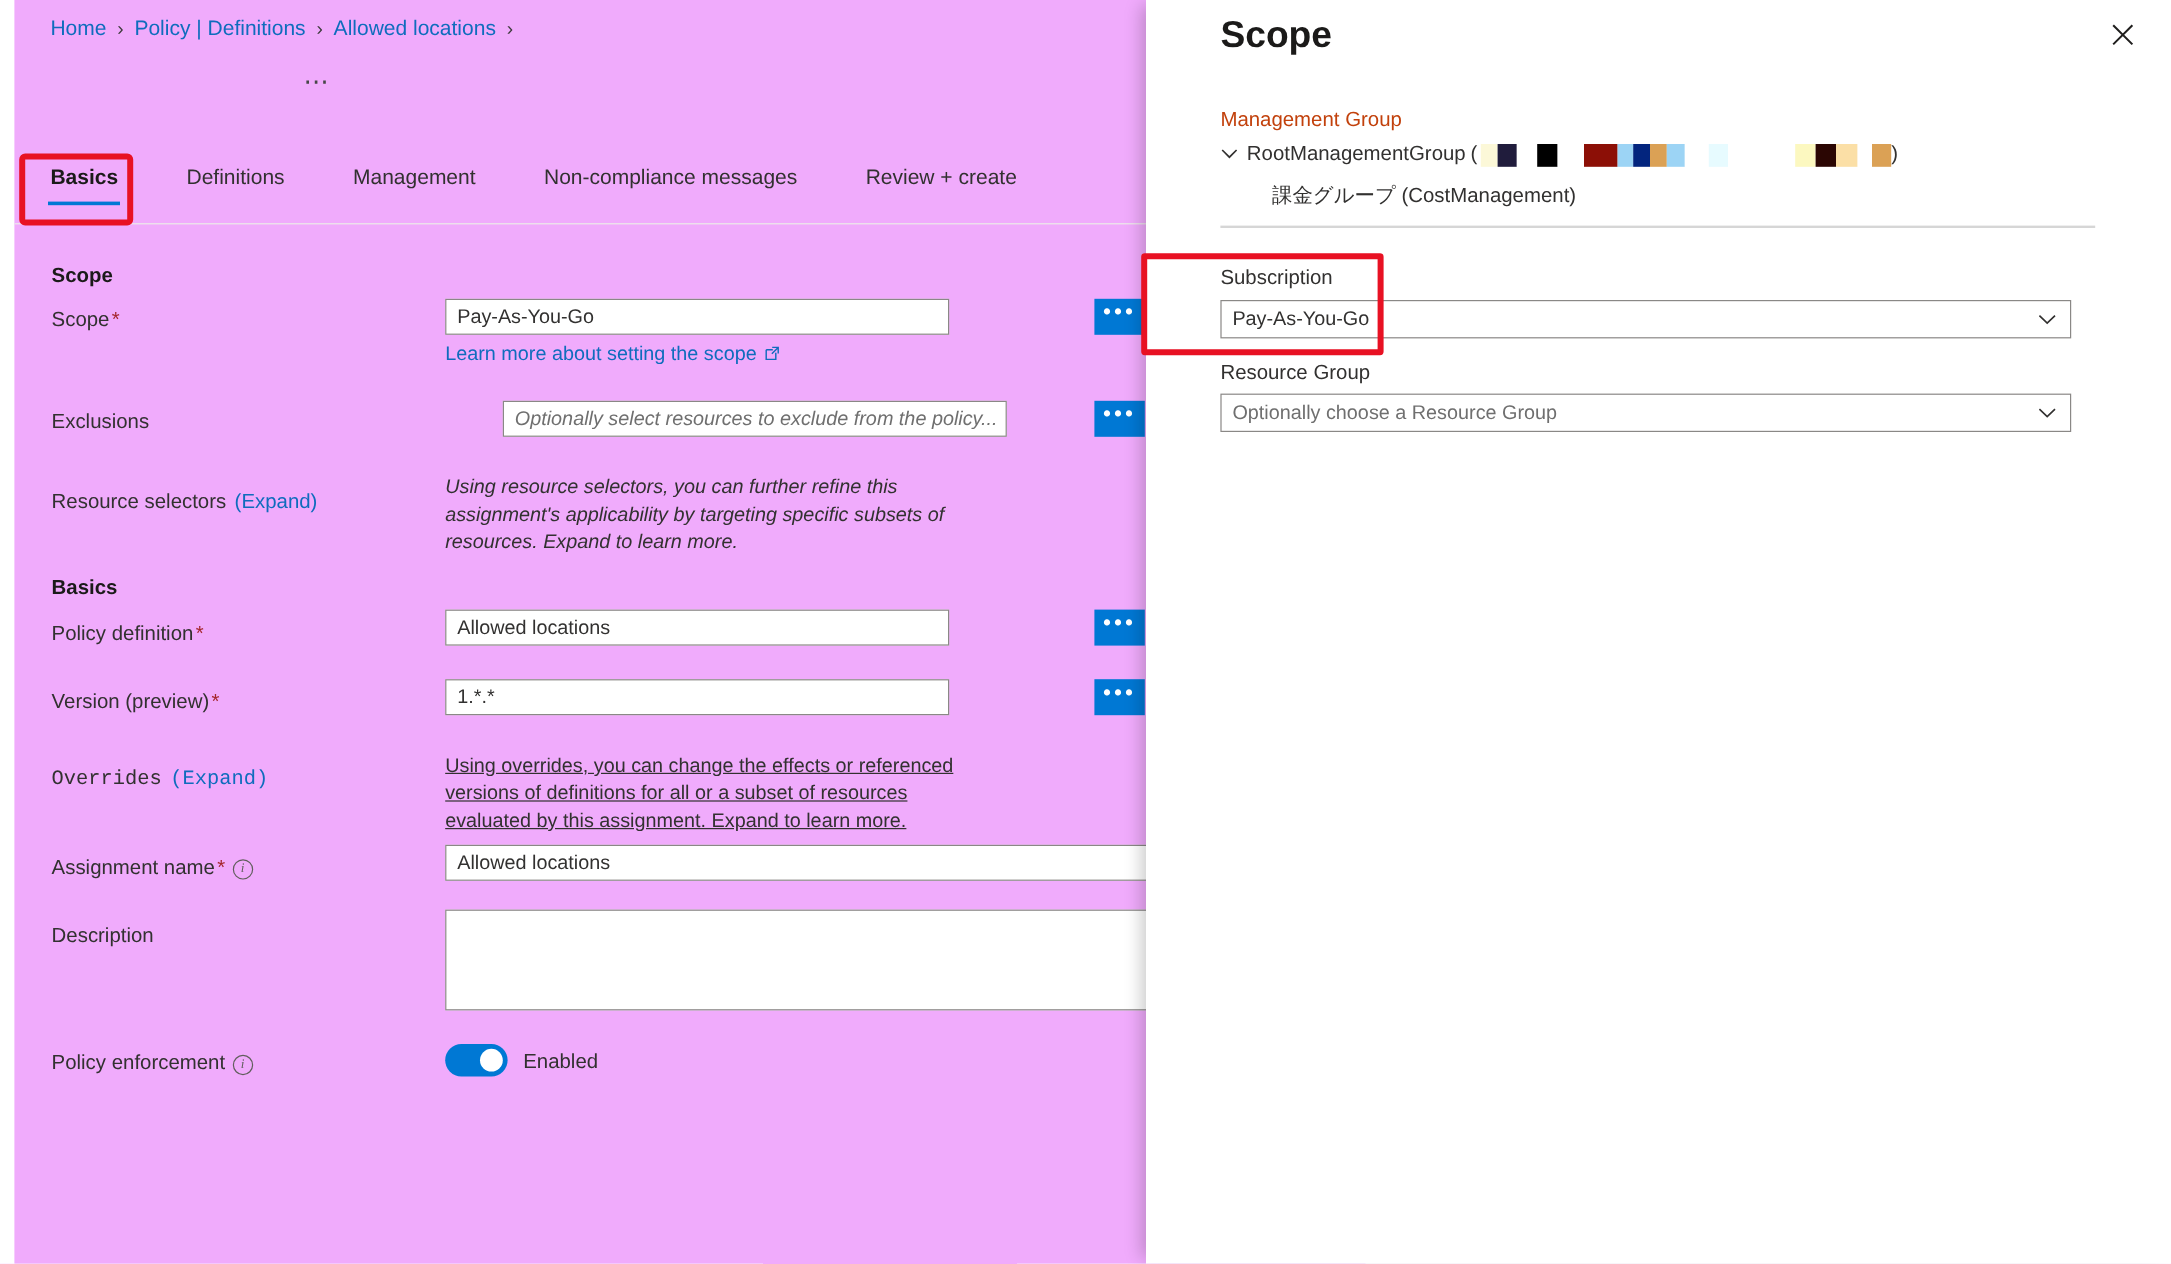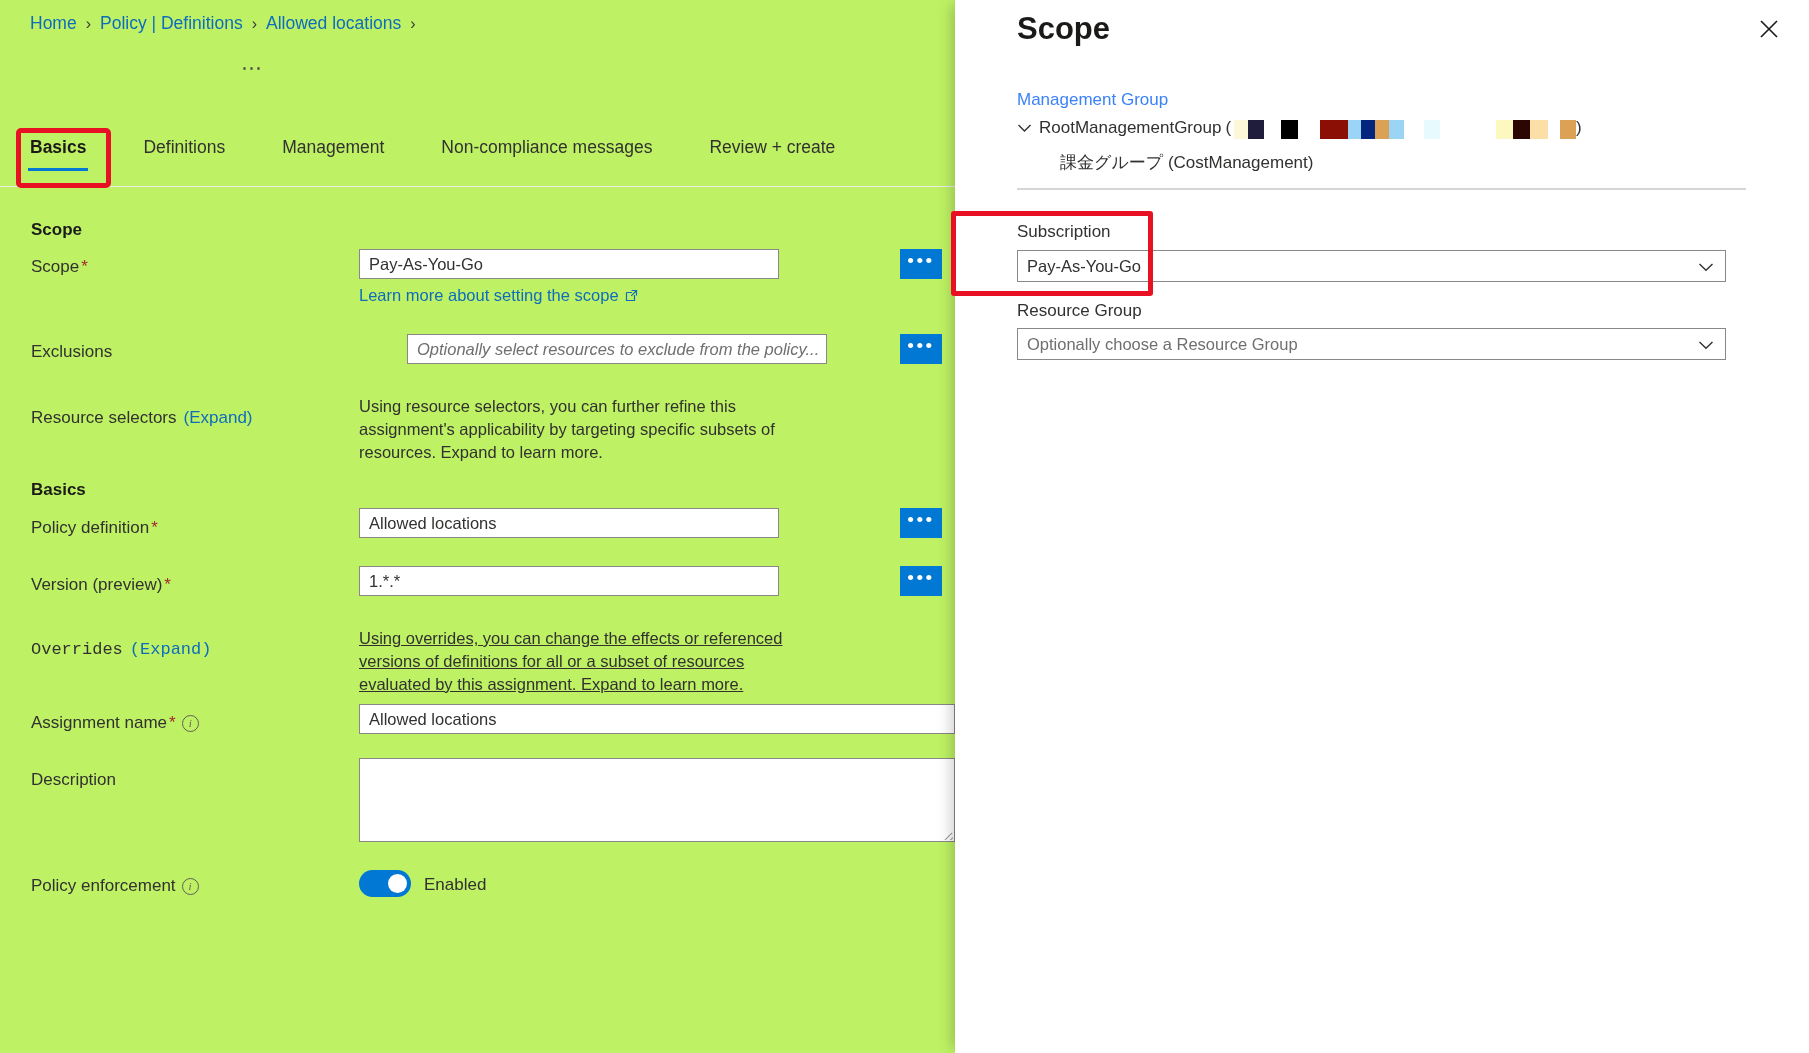--- a/index.html
+++ b/index.html
@@ -13,24 +13,24 @@
     position: relative;
     overflow: hidden;
     font-family: "Liberation Sans", sans-serif;
     color: #201f1e;
     -webkit-font-smoothing: antialiased;
   }
 
   
   #left-blade {
     position: absolute;
-    left: 0; top: 0;
+    left: 12px; top: 0;
     width: 1126px;
     height: 1053px;
-    background: #bef264;
+    background: #f0abfc;
     overflow: hidden;
   }
 
   .breadcrumb {
     position: absolute;
     left: 30px;
     top: 10px;
     font-size: 17.5px;
     line-height: 26px;
     white-space: nowrap;
@@ -287,21 +287,21 @@
     height: 34px;
     cursor: pointer;
   }
   #panel-close svg { display: block; }
 
   .mg-label {
     position: absolute;
     left: 62px;
     top: 90px;
     font-size: 17px;
-    color: #3b82f6;
+    color: #c2410c;
   }
   .mg-row {
     position: absolute;
     left: 62px;
     top: 118px;
     font-size: 17px;
     color: #323130;
     white-space: nowrap;
     cursor: pointer;
     display: flex;
@@ -415,21 +415,21 @@
           </svg></span>
     </div>
 
     <div class="field-label" style="top:137px;">Exclusions</div>
     <div class="tbox ph" style="top:129px; width:420px;margin-left:48px;">Optionally select resources to exclude from the policy...</div>
     <div class="dots-btn" style="left:900px; top:129px;">•••</div>
 
     <div class="field-label" style="top:203px;">
       <span>Resource selectors</span><span class="expand-link">(Expand)</span>
     </div>
-    <div class="helptext" style="top:190px;">Using resource selectors, you can further refine this assignment's applicability by targeting specific subsets of resources. Expand to learn more.</div>
+    <div class="helptext" style="top:190px;font-style:italic;">Using resource selectors, you can further refine this assignment's applicability by targeting specific subsets of resources. Expand to learn more.</div>
 
     <div class="section-head" style="top:275px;">Basics</div>
 
     <div class="field-label" style="top:313px;">
       <span>Policy definition</span><span class="req">*</span>
     </div>
     <div class="tbox" style="top:303px; width:420px;">Allowed locations</div>
     <div class="dots-btn" style="left:900px; top:303px;">•••</div>
 
     <div class="field-label" style="top:370px;">

